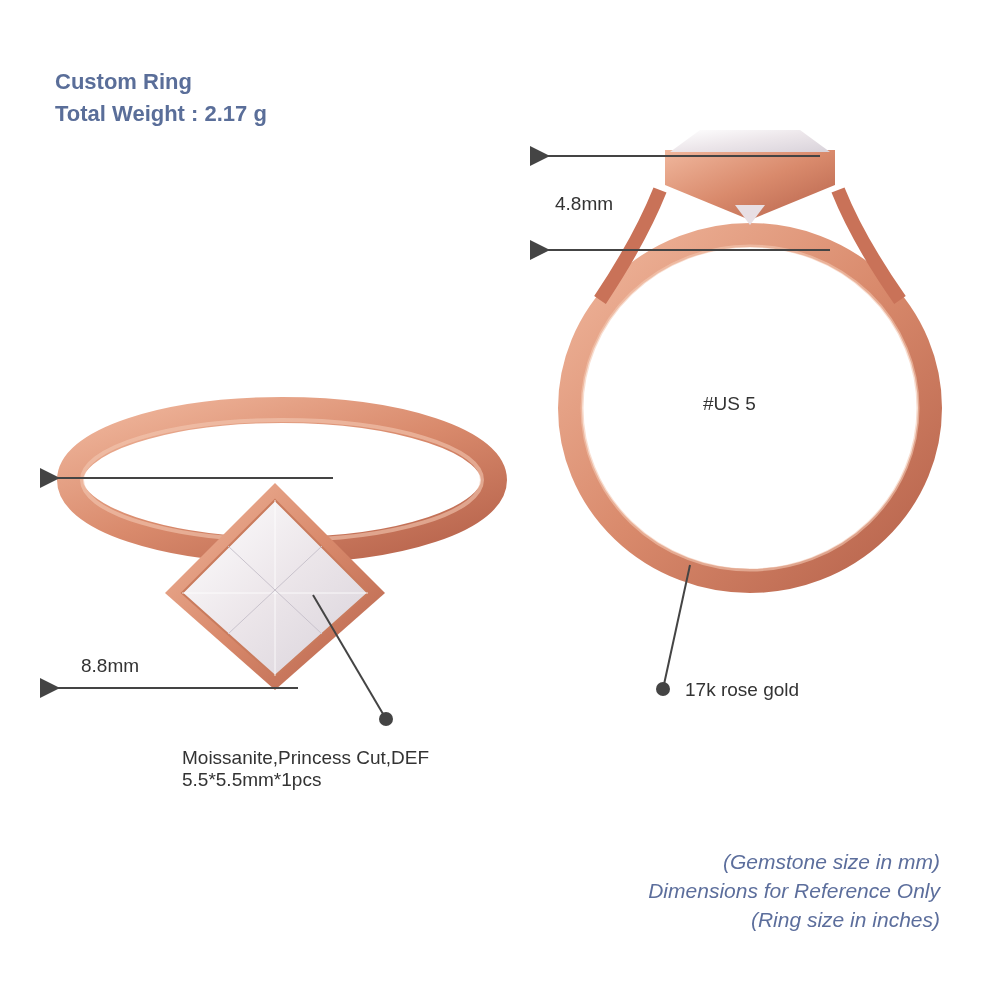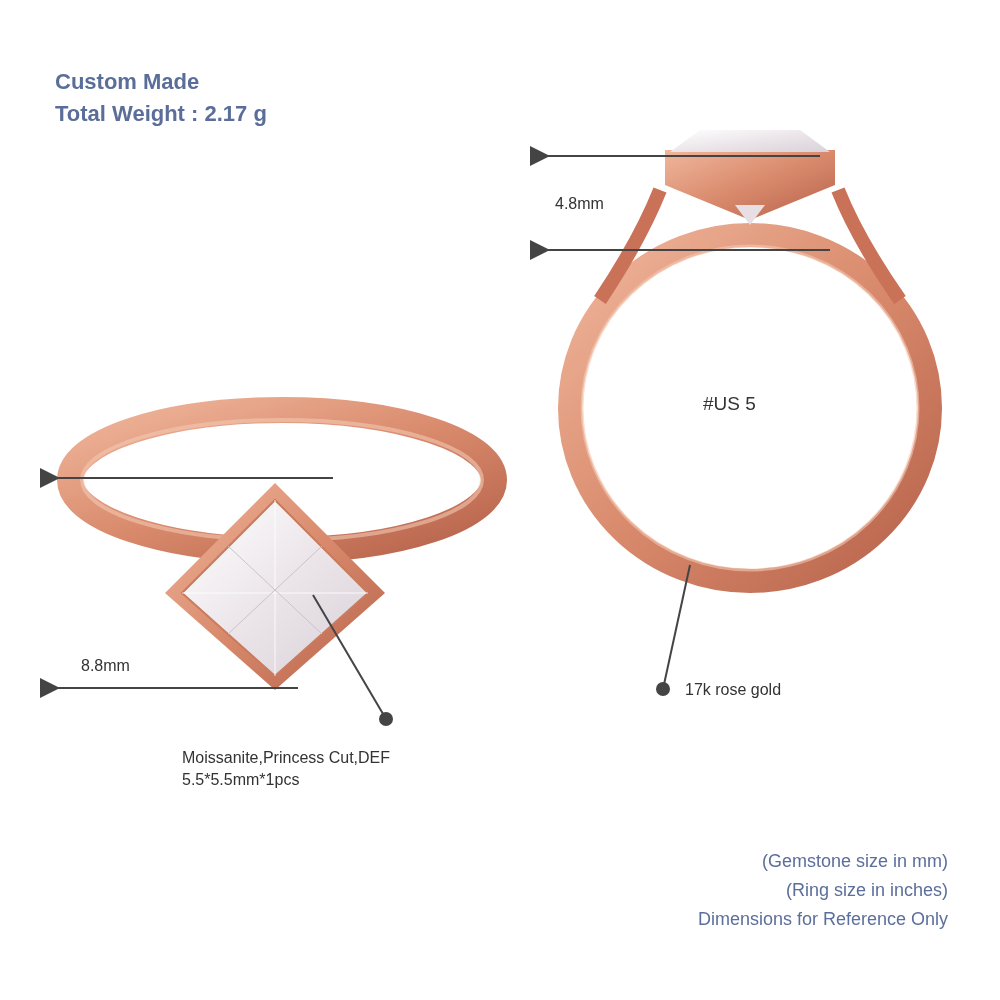--- a/index.html
+++ b/index.html
@@ -6,24 +6,24 @@
     body {
       width: 1000px; height: 1000px; position: relative; overflow: hidden;
       background: #ffffff;
       font-family: "Liberation Sans", sans-serif;
     }
     .abs { position: absolute; }
     .title {
       left: 55px; top: 66px; color: #5a6e99; font-weight: bold;
       font-size: 22px; line-height: 32px;
     }
-    .label { color: #333333; font-size: 16px; line-height: 22px; }
+    .label { color: #333333; font-size: 19px; line-height: 22px; }
     .footer {
-      right: 52px; top: 847px; text-align: right; color: #5c6e9c;
-      font-size: 18px; line-height: 29px;
+      right: 60px; top: 847px; text-align: right; color: #5c6e9c;
+      font-size: 21px; line-height: 29px; font-style: italic;
     }
     svg { position: absolute; left: 0; top: 0; }
   </style>
 </head>
 <body>
 
 <svg width="1000" height="1000" viewBox="0 0 1000 1000">
   <defs>
     <linearGradient id="gold" x1="0" y1="0" x2="1" y2="1">
       <stop offset="0" stop-color="#f0b79d"></stop>
@@ -68,31 +68,31 @@
     <polygon points="735,205 765,205 750,225" fill="#e8dfe4"></polygon>
   </g>
 
   <line x1="820" y1="156" x2="546" y2="156" stroke="#444" stroke-width="2" marker-end="url(#arrow)"></line>
   <line x1="830" y1="250" x2="546" y2="250" stroke="#444" stroke-width="2" marker-end="url(#arrow)"></line>
   <line x1="690" y1="565" x2="663" y2="689" stroke="#444" stroke-width="2"></line>
   <circle cx="663" cy="689" r="7" fill="#444"></circle>
 </svg>
 
 <div class="abs title">
-  <div>Custom Made</div>
+  <div>Custom Ring</div>
   <div>Total Weight : 2.17 g</div>
 </div>
 
 <div class="abs label" style="left:555px; top:193px;">4.8mm</div>
 <div class="abs label" style="left:703px; top:393px; font-size:19px;">#US 5</div>
 <div class="abs label" style="left:685px; top:679px;">17k rose gold</div>
 
 <div class="abs label" style="left:48px; top:655px;margin-left:33px;">8.8mm</div>
 <div class="abs label" style="left:182px; top:747px;">
   <div>Moissanite,Princess Cut,DEF</div>
   <div>5.5*5.5mm*1pcs</div>
 </div>
 
 <div class="abs footer">
   <div>(Gemstone size in mm)</div>
+  <div>Dimensions for Reference Only</div>
   <div>(Ring size in inches)</div>
-  <div>Dimensions for Reference Only</div>
 </div>
 
 </body></html>

